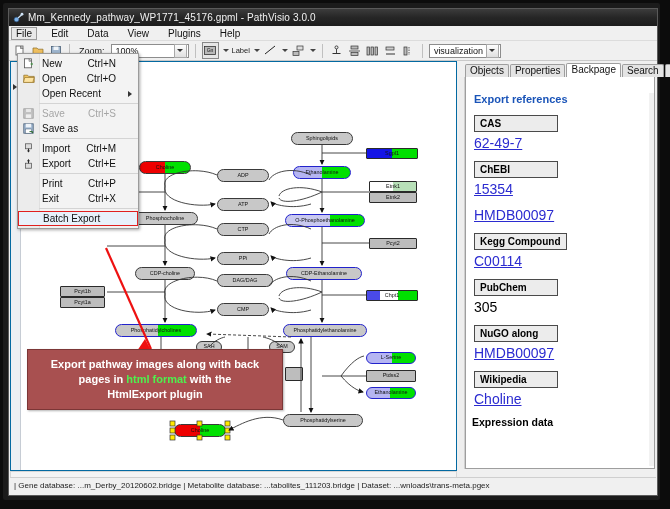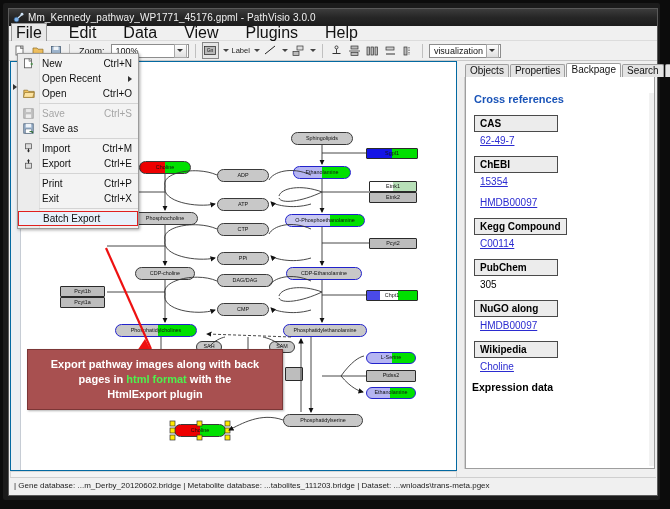--- a/index.html
+++ b/index.html
@@ -21,21 +21,21 @@
           border:1px solid #5a5a5a;box-sizing:border-box;}
   .titlebar{position:absolute;left:0;top:0;right:0;height:17px;
             background:linear-gradient(180deg,#3c3c3c 0%,#262626 50%,#1c1c1c 100%);
             color:#fff;display:flex;align-items:center;padding-left:4px;box-sizing:border-box;}
   .title-icon{width:11px;height:11px;margin-right:4px;flex:0 0 auto;position:relative;}
   .title-text{font-size:10px;color:#f2f2f2;white-space:nowrap;letter-spacing:0.1px;}
 
   
   .menubar{position:absolute;left:0;top:17px;right:0;height:15px;background:#f0f0f0;
            border-bottom:1px solid #dcdcdc;display:flex;align-items:center;padding-left:2px;box-sizing:border-box;}
-  .menu-item{font-size:16px;color:#111;padding:1px 5px;margin-right:17px;cursor:default;}
+  .menu-item{font-size:10px;color:#111;padding:1px 5px;margin-right:9px;cursor:default;}
   .menu-item.open{background:#e8e8e8;border:1px solid #9a9a9a;padding:0px 4px;}
 
   
   .toolbar{position:absolute;left:0;top:32px;right:0;height:20px;background:#f0f0f0;
            border-bottom:1px solid #c9c9c9;display:flex;align-items:center;padding-left:3px;box-sizing:border-box;gap:3px;}
   .tb-sep{width:1px;height:14px;background:#c0c0c0;margin:0 3px;}
   .tb-btn{width:15px;height:15px;display:flex;align-items:center;justify-content:center;}
   .zoom-label{font-size:9px;color:#111;margin-left:3px;margin-right:3px;}
   .combo{height:14px;border:1px solid #8d8d8d;background:#fff;display:flex;align-items:center;
          justify-content:space-between;padding:0 1px 0 4px;box-sizing:border-box;}
@@ -61,41 +61,41 @@
   .tabs{position:absolute;left:6px;top:2px;right:2px;height:14px;display:flex;align-items:flex-end;}
   .tab{font-size:10px;color:#111;background:#e4e4e4;border:1px solid #9e9e9e;border-bottom:none;
        padding:1px 4px 1px 4px;margin-right:1px;border-radius:2px 2px 0 0;line-height:10px;}
   .tab.active{background:#fff;font-weight:normal;padding-bottom:2px;}
   .side-body{position:absolute;left:6px;top:16px;right:2px;bottom:2px;background:#fff;border:1px solid #9e9e9e;
              border-top:none;box-sizing:border-box;overflow:hidden;}
   .xref-title{color:#1a54b8;font-weight:bold;font-size:11px;margin:16px 0 0 8px;}
   .xref-block{margin:10px 0 0 8px;}
   .xref-head{display:inline-block;min-width:84px;background:#ececec;border:1px solid #4a4a4a;
              font-weight:bold;font-size:10px;color:#000;padding:2px 5px;box-sizing:border-box;}
-  .xref-val{margin:3px 0 0 6px;font-size:10px;}
+  .xref-val{margin:3px 0 0 0;font-size:14px;}
   .xref-val a{color:#2b2bd0;text-decoration:underline;}
   .xref-val.plain{color:#000;text-decoration:none;}
   .expr{margin:9px 0 0 6px;font-weight:bold;font-size:10.5px;color:#000;}
   .side-scroll-v{position:absolute;right:0;top:16px;bottom:2px;width:5px;background:#f2f2f2;}
   .side-grip{position:absolute;left:0px;top:16px;width:5px;bottom:2px;background:#eee;border-right:1px solid #cfcfcf;}
 
   
   .statusbar{position:absolute;left:1px;bottom:2px;right:1px;height:15px;background:#f0f0f0;
              border-top:1px solid #cfcfcf;display:flex;align-items:center;}
   .status-text{font-size:8px;color:#222;white-space:nowrap;padding-left:4px;}
   .hscroll{position:absolute;left:1px;bottom:17px;right:200px;height:7px;background:#f4f4f4;border:1px solid #d6d6d6;box-sizing:border-box;}
 
   
   .dropdown{position:absolute;left:8px;top:44px;width:122px;background:#f3f3f3;border:1px solid #9b9b9b;
             box-shadow:1px 1px 3px rgba(0,0,0,0.35);z-index:50;padding:2px 0;box-sizing:border-box;}
   .dd-gutter{position:absolute;left:0;top:0;bottom:0;width:21px;background:#ececec;border-right:1px solid #e0e0e0;}
   .dd-row{position:relative;height:15px;display:flex;align-items:center;font-size:10px;color:#111;z-index:2;}
   .dd-ico{width:21px;height:15px;display:flex;align-items:center;justify-content:center;flex:0 0 auto;}
   .dd-lbl{flex:1 1 auto;padding-left:3px;white-space:nowrap;}
-  .dd-acc{padding-right:6px;color:#111;white-space:nowrap;font-size:10px;margin-left:11px;}
+  .dd-acc{padding-right:22px;color:#111;white-space:nowrap;font-size:10px;margin-left:11px;}
   .dd-row.disabled .dd-lbl,.dd-row.disabled .dd-acc{color:#a6a6a6;}
   .dd-sep{height:1px;background:#d4d4d4;margin:2px 0 2px 21px;position:relative;z-index:2;}
   .dd-sub{width:0;height:0;border-top:3px solid transparent;border-bottom:3px solid transparent;
           border-left:4px solid #333;margin-right:6px;}
   .dd-row.highlight{border:1px solid #e02020;background:#e8f1fb;box-sizing:border-box;height:15px;}
 
   
   .callout{position:absolute;left:16px;top:287px;width:254px;height:59px;background:#a85050;
            border:1px solid #7c3636;color:#fff;font-weight:bold;font-size:11px;line-height:15px;
            display:flex;align-items:center;justify-content:center;text-align:center;z-index:30;
@@ -427,21 +427,21 @@
     <div class="side">
       <div class="side-grip"></div>
       <div class="tabs">
         <div class="tab">Objects</div>
         <div class="tab">Properties</div>
         <div class="tab active">Backpage</div>
         <div class="tab">Search</div>
         <div class="tab">Legend</div>
       </div>
       <div class="side-body">
-        <div class="xref-title">Cross references</div>
+        <div class="xref-title">Export references</div>
 
         <div class="xref-block">
           <div class="xref-head">CAS</div>
           <div class="xref-val"><a href="#">62-49-7</a></div>
         </div>
         <div class="xref-block">
           <div class="xref-head">ChEBI</div>
           <div class="xref-val"><a href="#">15354</a></div>
         </div>
         <div class="xref-block">
@@ -482,34 +482,34 @@
               <rect x="1.5" y="0.8" width="7" height="9" fill="#fff" stroke="#555" stroke-width="0.8"></rect>
               <path d="M6 0.8 L8.5 3.3 L6 3.3 Z" fill="#d8d8d8" stroke="#555" stroke-width="0.5"></path>
               <path d="M7.5 6 l2.5 0 M8.75 4.8 l0 2.4" stroke="#4a8f4a" stroke-width="1"></path>
             </svg>
         </span>
         <span class="dd-lbl">New</span>
         <span class="dd-acc">Ctrl+N</span>
       </div>
 
       <div class="dd-row">
-        <span class="dd-ico"></span>
-        <span class="dd-lbl">Open Recent</span>
-        <span class="dd-sub"></span>
-      </div>
-
-      <div class="dd-row">
         <span class="dd-ico">
           <svg width="12" height="11" viewBox="0 0 12 11">
               <path d="M0.8 2.2 h3.8 l1 1.2 h5.6 v6 h-10.4 z" fill="#f2c35c" stroke="#8a6a22" stroke-width="0.7"></path>
               <path d="M1.8 4.5 h9.4 l-1.4 4.9 h-9.4 z" fill="#fde3a0" stroke="#8a6a22" stroke-width="0.6"></path>
             </svg>
         </span>
         <span class="dd-lbl">Open</span>
         <span class="dd-acc">Ctrl+O</span>
+      </div>
+
+      <div class="dd-row">
+        <span class="dd-ico"></span>
+        <span class="dd-lbl">Open Recent</span>
+        <span class="dd-sub"></span>
       </div>
 
       <div class="dd-sep"></div>
 
       <div class="dd-row disabled">
         <span class="dd-ico">
           <svg width="11" height="11" viewBox="0 0 11 11">
               <rect x="0.8" y="0.8" width="9.4" height="9.4" fill="#c6c6c6" stroke="#9a9a9a" stroke-width="0.8"></rect>
               <rect x="2.8" y="0.8" width="5.4" height="3.6" fill="#e8e8e8" stroke="#b0b0b0" stroke-width="0.5"></rect>
               <rect x="2.4" y="6" width="6.2" height="4.2" fill="#efefef" stroke="#b0b0b0" stroke-width="0.5"></rect>

